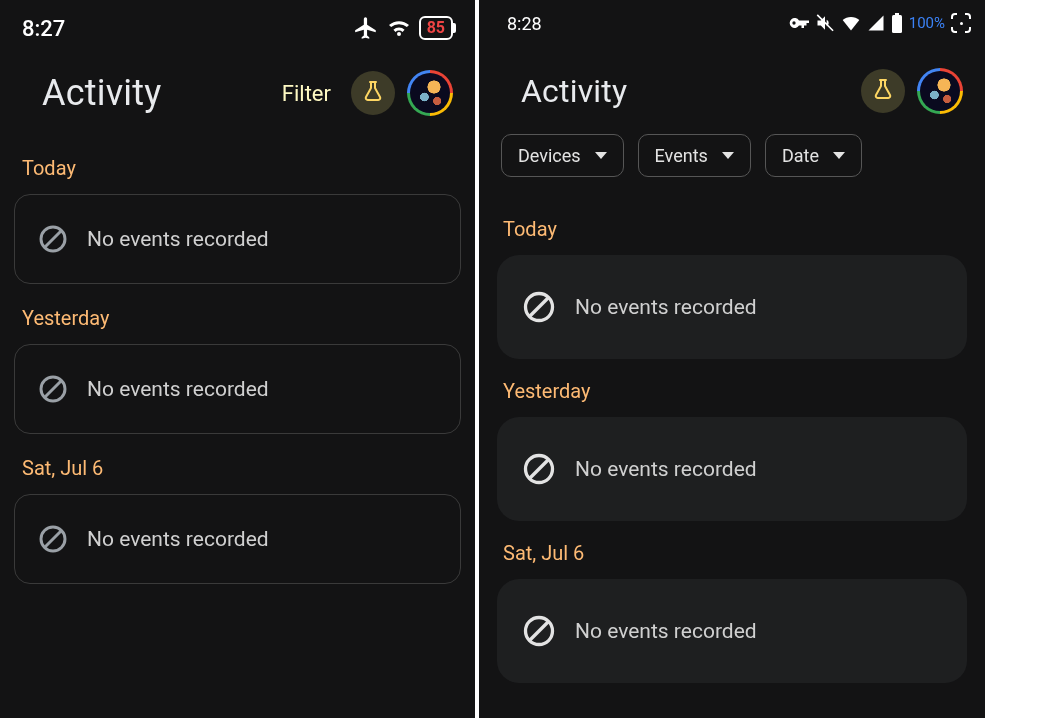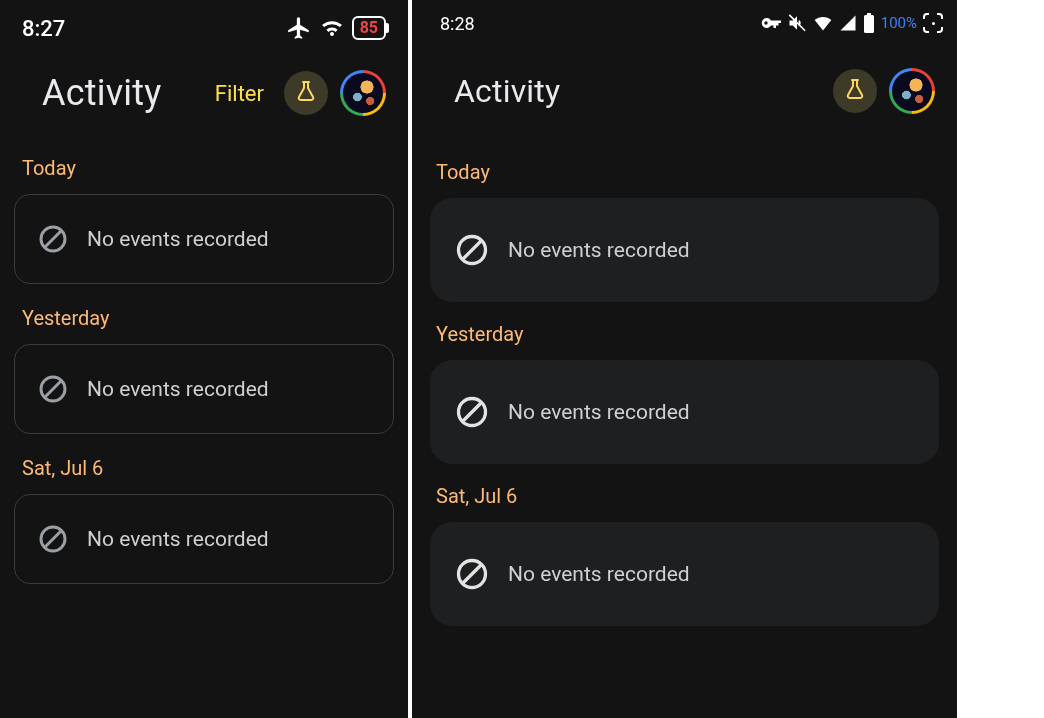--- a/index.html
+++ b/index.html
@@ -11,23 +11,23 @@
     display: flex;
     overflow: hidden;
   }
   .pane {
     height: 718px;
     background: #131314;
     color: #e3e3e3;
     position: relative;
     overflow: hidden;
   }
-  .pane-left  { width: 408px; }
+  .pane-left  { width: 475px; }
   .divider    { width: 4px; background: #fff; height: 718px; }
-  .pane-right { width: 545px; }
+  .pane-right { width: 506px; }
 
   
   .status-bar {
     display: flex;
     align-items: center;
     justify-content: space-between;
     padding: 0 22px;
     height: 56px;
   }
   .pane-right .status-bar { height: 46px; padding: 0 14px 0 28px; }
@@ -88,21 +88,21 @@
   .app-title {
     font-size: 36px;
     font-weight: 400;
     color: #e8eaed;
     letter-spacing: 0.2px;
     margin-left: 20px;
   }
   .pane-right .app-title { font-size: 32px; }
   .spacer { flex: 1; }
   .filter-link {
-    color: #fde047;
+    color: #fef9c3;
     font-size: 22px;
     font-weight: 400;
     margin-right: 8px;
     cursor: pointer;
   }
   .circle-btn {
     width: 44px; height: 44px;
     border-radius: 50%;
     display: inline-flex;
     align-items: center;
@@ -306,20 +306,34 @@
     <span class="circle-btn flask-btn">
       <span>
         <svg width="24" height="24" viewBox="0 0 24 24" fill="none" stroke-width="2" stroke-linejoin="round" stroke-linecap="round">
             <path d="M9 3h6M10 3v6l-5 9a2 2 0 0 0 1.8 3h10.4A2 2 0 0 0 19 18l-5-9V3"></path>
           </svg>
       </span>
     </span>
     <span class="avatar"></span>
   </div>
 
+  <div class="chips">
+    <span class="chip">
+      <span>Devices</span>
+      <span class="caret"></span>
+    </span>
+    <span class="chip">
+      <span>Events</span>
+      <span class="caret"></span>
+    </span>
+    <span class="chip">
+      <span>Date</span>
+      <span class="caret"></span>
+    </span>
+  </div>
 
   <div class="sections">
     <div class="sec-label">Today</div>
     <div class="card">
       <span class="no-icon">
         <svg width="36" height="36" viewBox="0 0 24 24" fill="none" stroke="#e3e3e3" stroke-width="2.2">
             <circle cx="12" cy="12" r="9"></circle>
             <line x1="6" y1="18" x2="18" y2="6"></line>
           </svg>
       </span>

